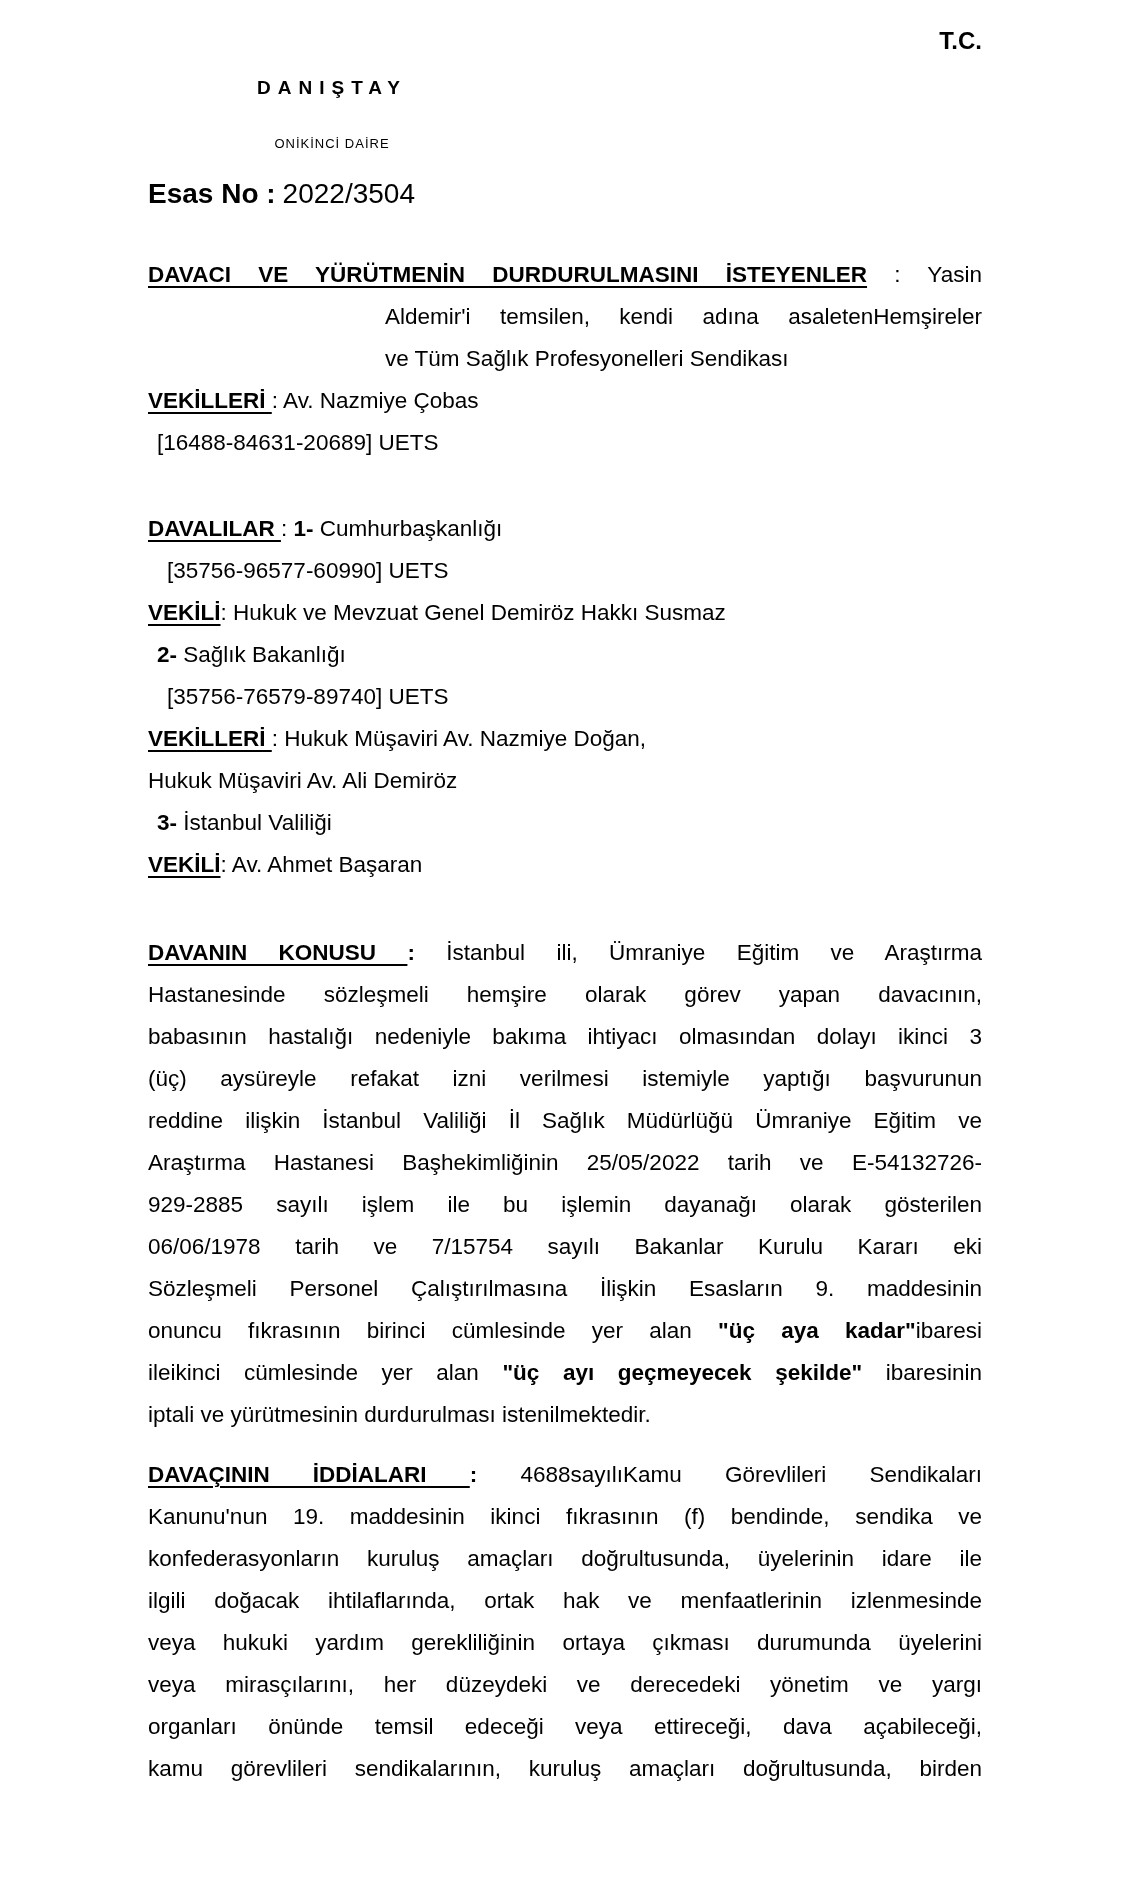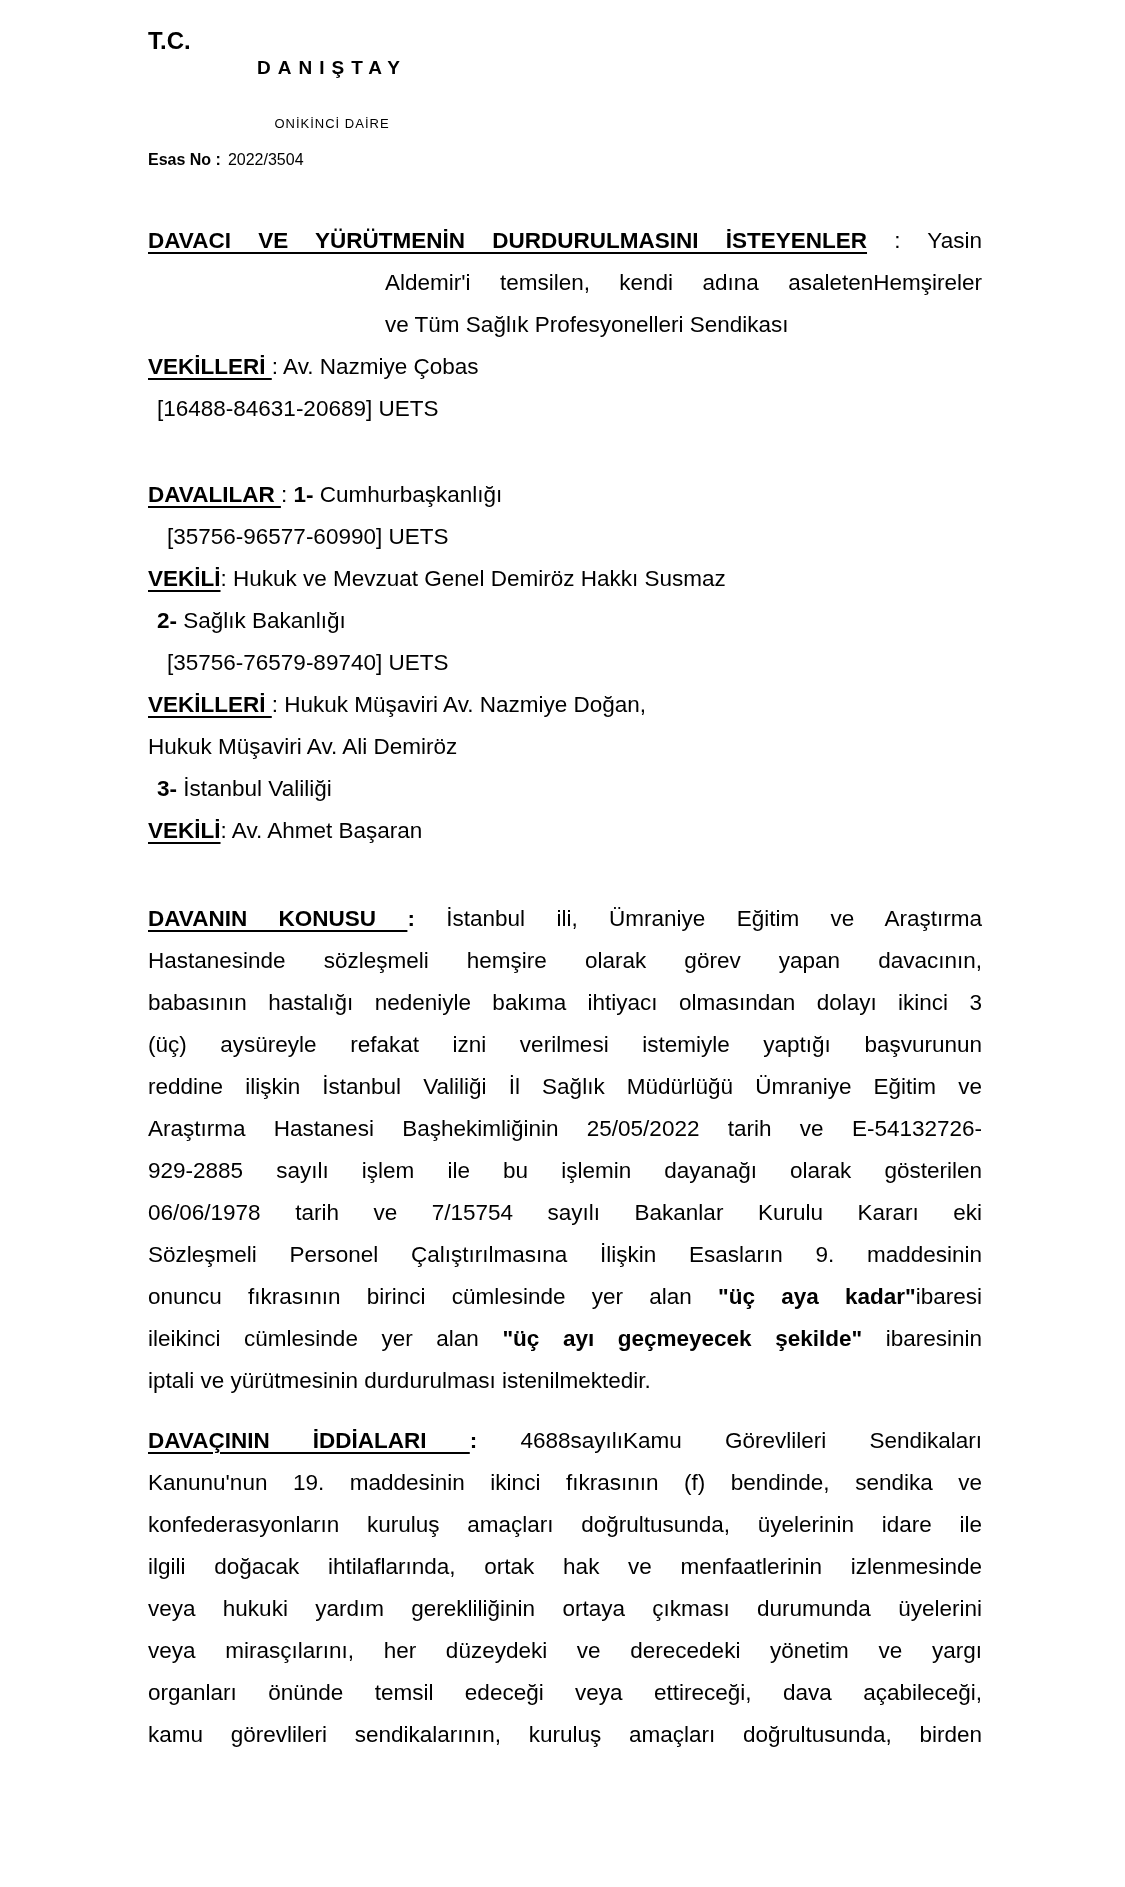--- a/index.html
+++ b/index.html
@@ -16,41 +16,43 @@
     font-size: 22.5px;
   }
   .doc {
     padding: 26px 143px 0 148px;
   }
   
   .tc {
     font-weight: bold;
     font-size: 24px;
     line-height: 30px;
+    text-align: right;
   }
   .center-block {
     width: 368px;
     text-align: center;
   }
   .court {
+    margin-top: 20px;
     font-weight: bold;
     font-size: 19px;
     line-height: 24px;
     letter-spacing: 7px;
   }
   .chamber {
     font-weight: normal;
     font-size: 13px;
     line-height: 24px;
     letter-spacing: 1px;
     margin-top: 32px;
   }
   .esas {
-    margin-top: 8px;
-    font-size: 16px;
+    margin-top: 22px;
+    font-size: 28px;
     line-height: 32px;
   }
   .esas .label { font-weight: bold; }
   .esas .value { margin-left: 7px; }
 
   
   .block { margin-top: 0; }
   .parties { margin-top: 44px; }
   .para1 { margin-top: 46px; }
   .para2 { margin-top: 18px; }

